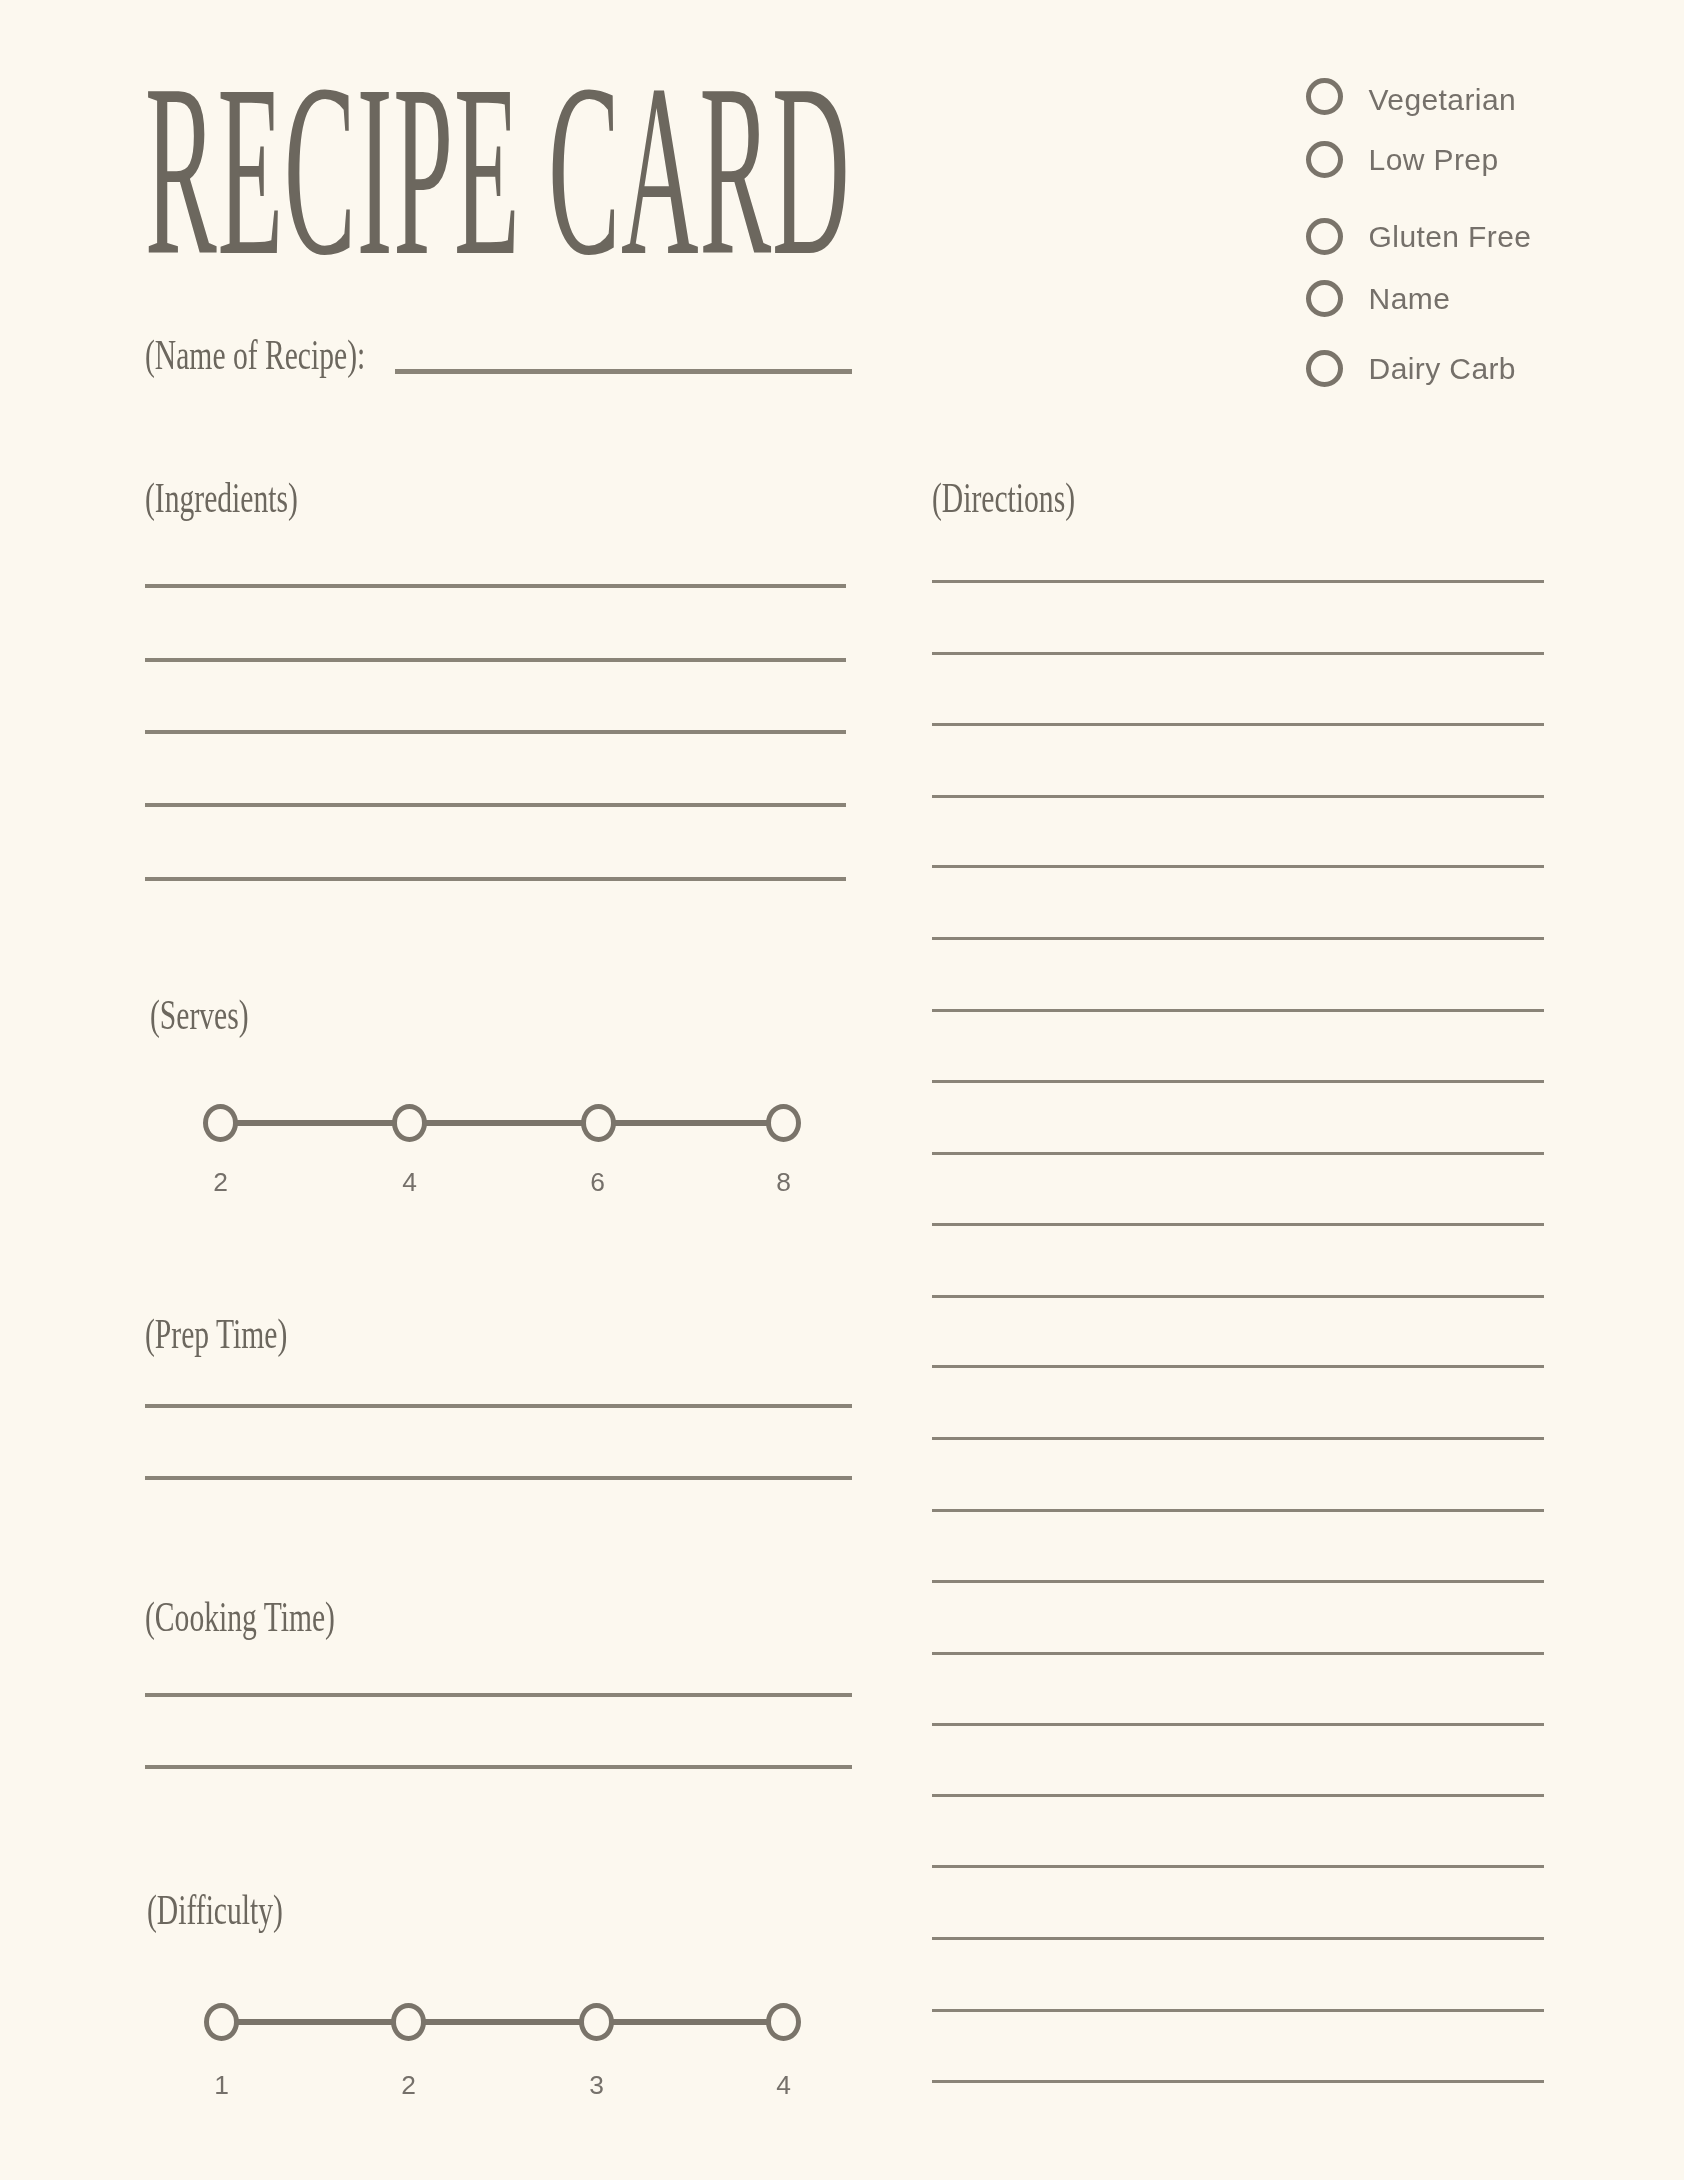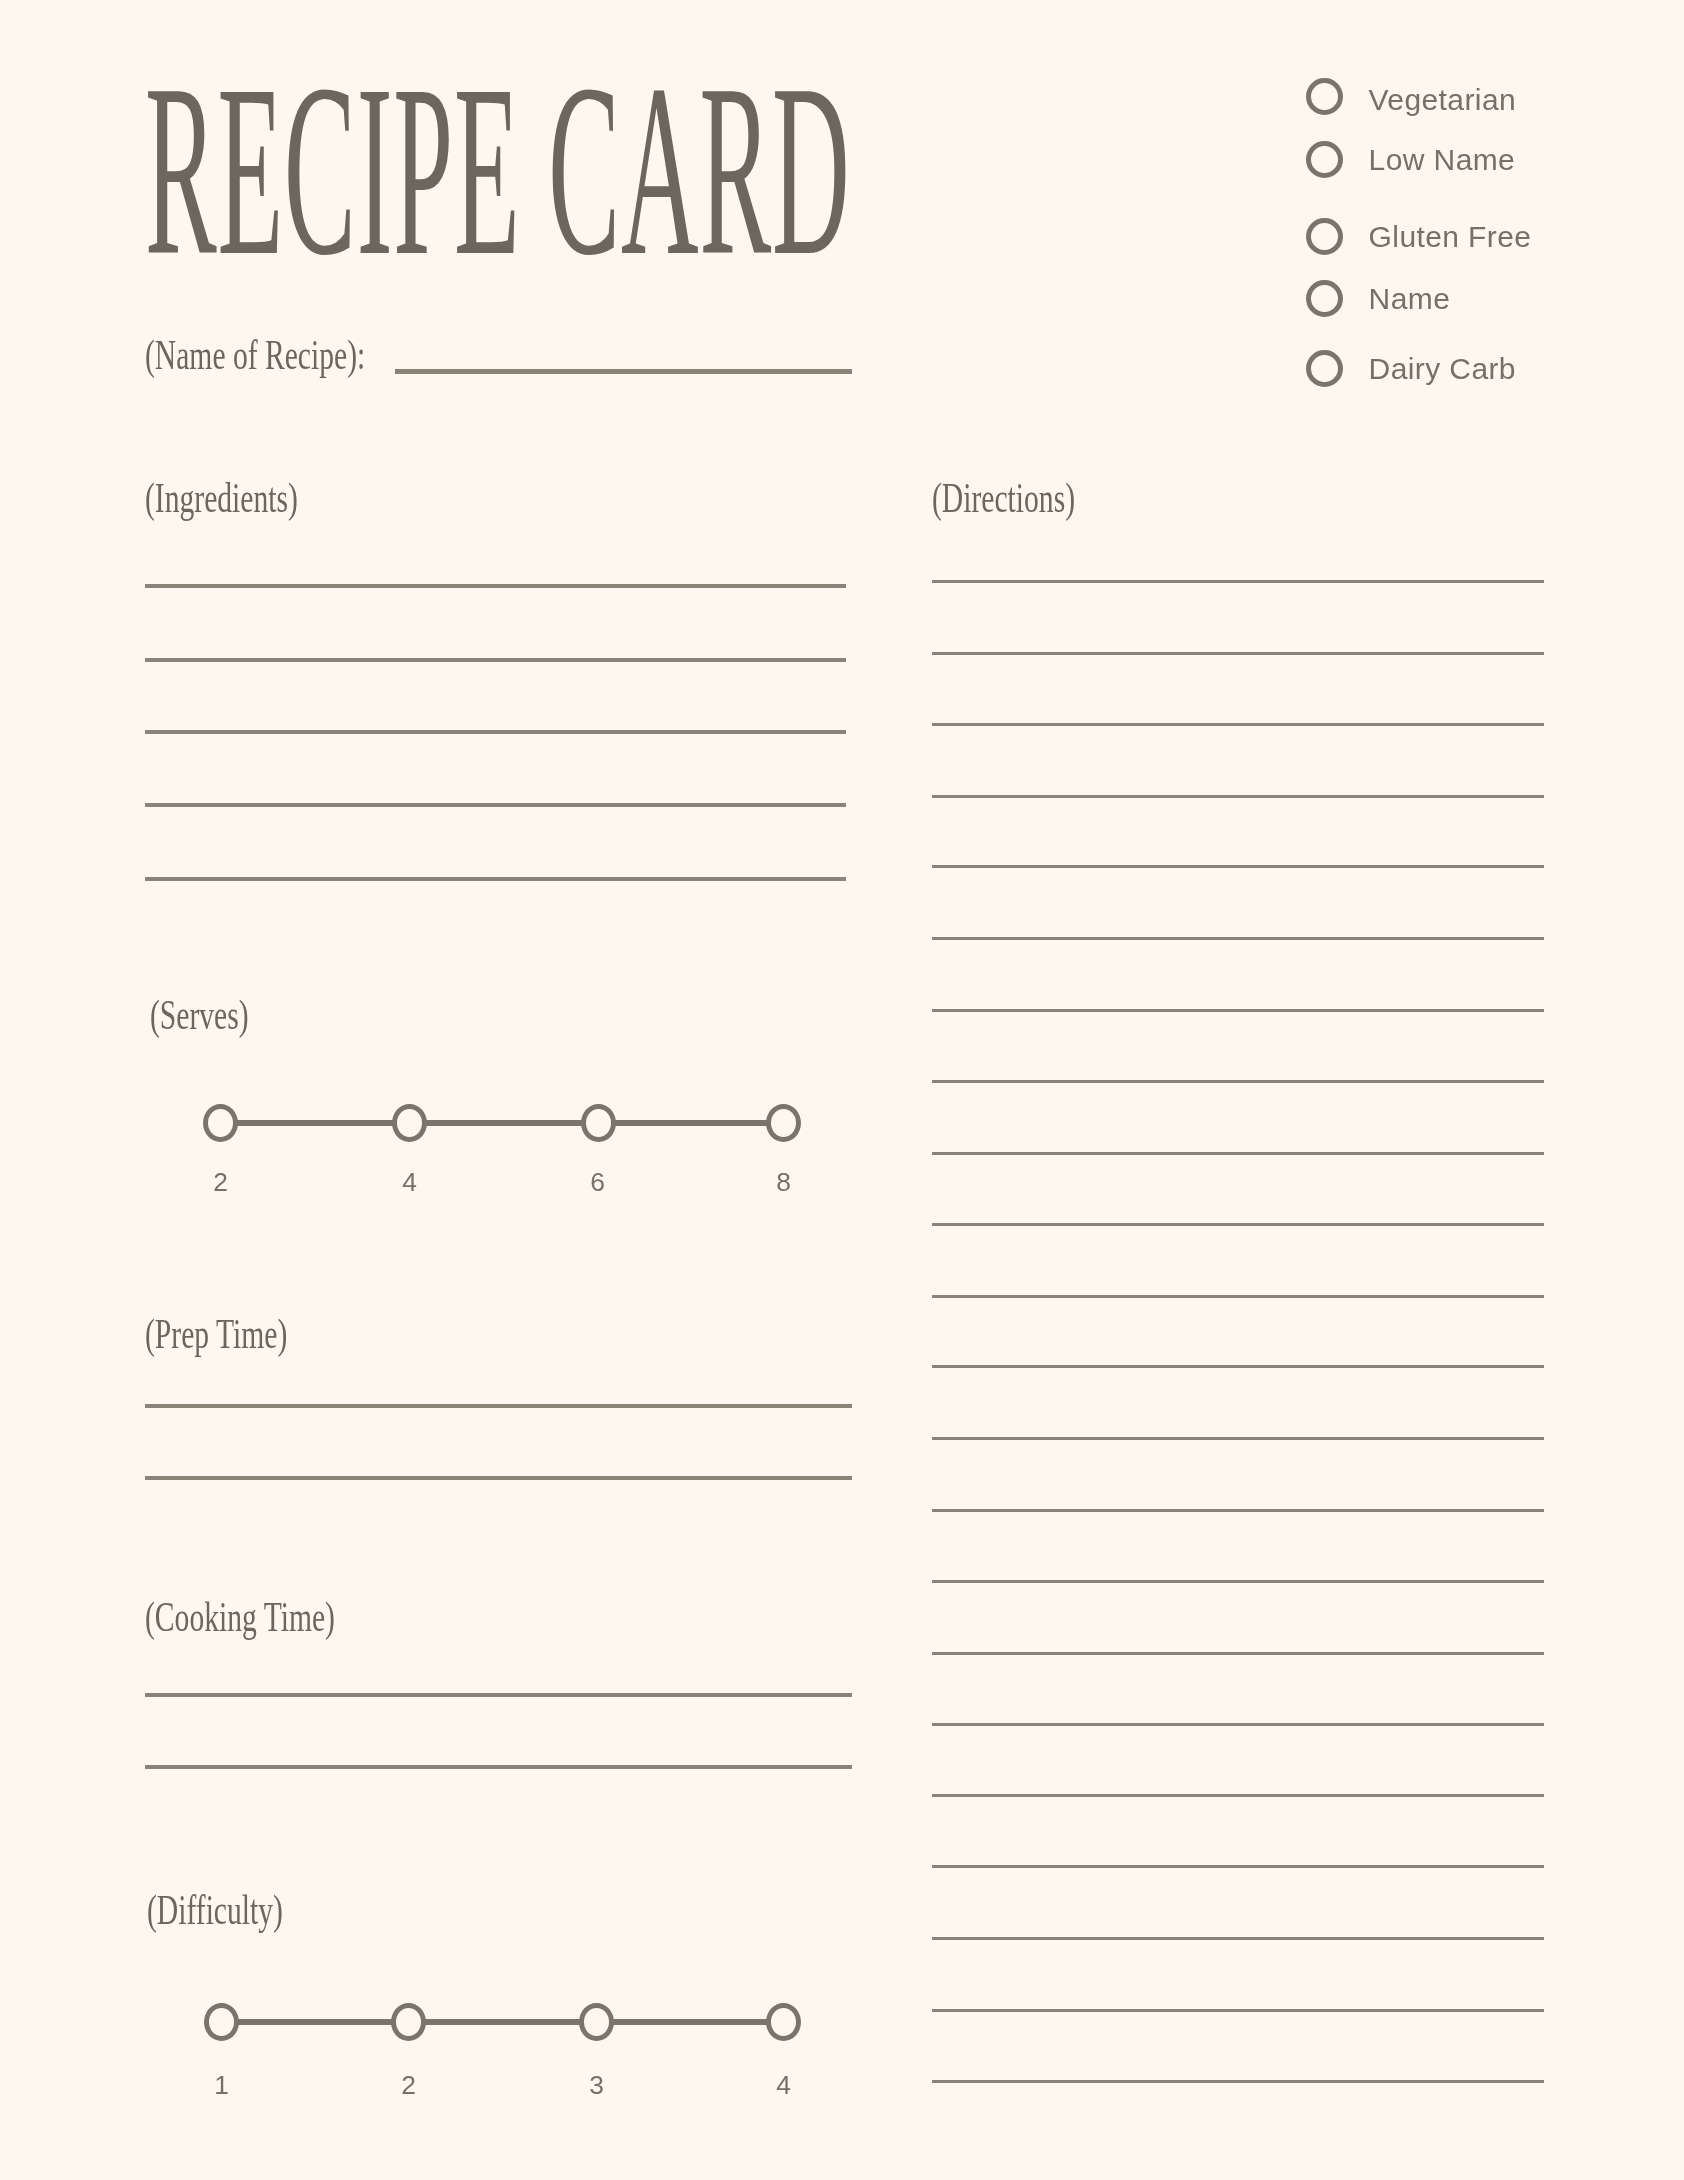--- a/index.html
+++ b/index.html
@@ -96,21 +96,21 @@
   <h1 class="title">RECIPE CARD</h1>
 
   <div id="dietary-list">
     <div class="diet-row" style="top: 78px; align-items: flex-end;">
       <span class="radio"></span>
       <span class="diet-label">Vegetarian</span>
     </div>
 
     <div class="diet-row" style="top: 141px;">
       <span class="radio"></span>
-      <span class="diet-label">Low Name</span>
+      <span class="diet-label">Low Prep</span>
     </div>
 
     <div class="diet-row" style="top: 218px;">
       <span class="radio"></span>
       <span class="diet-label">Gluten Free</span>
     </div>
 
     <div class="diet-row" style="top: 280px;">
       <span class="radio"></span>
       <span class="diet-label">Name</span>

